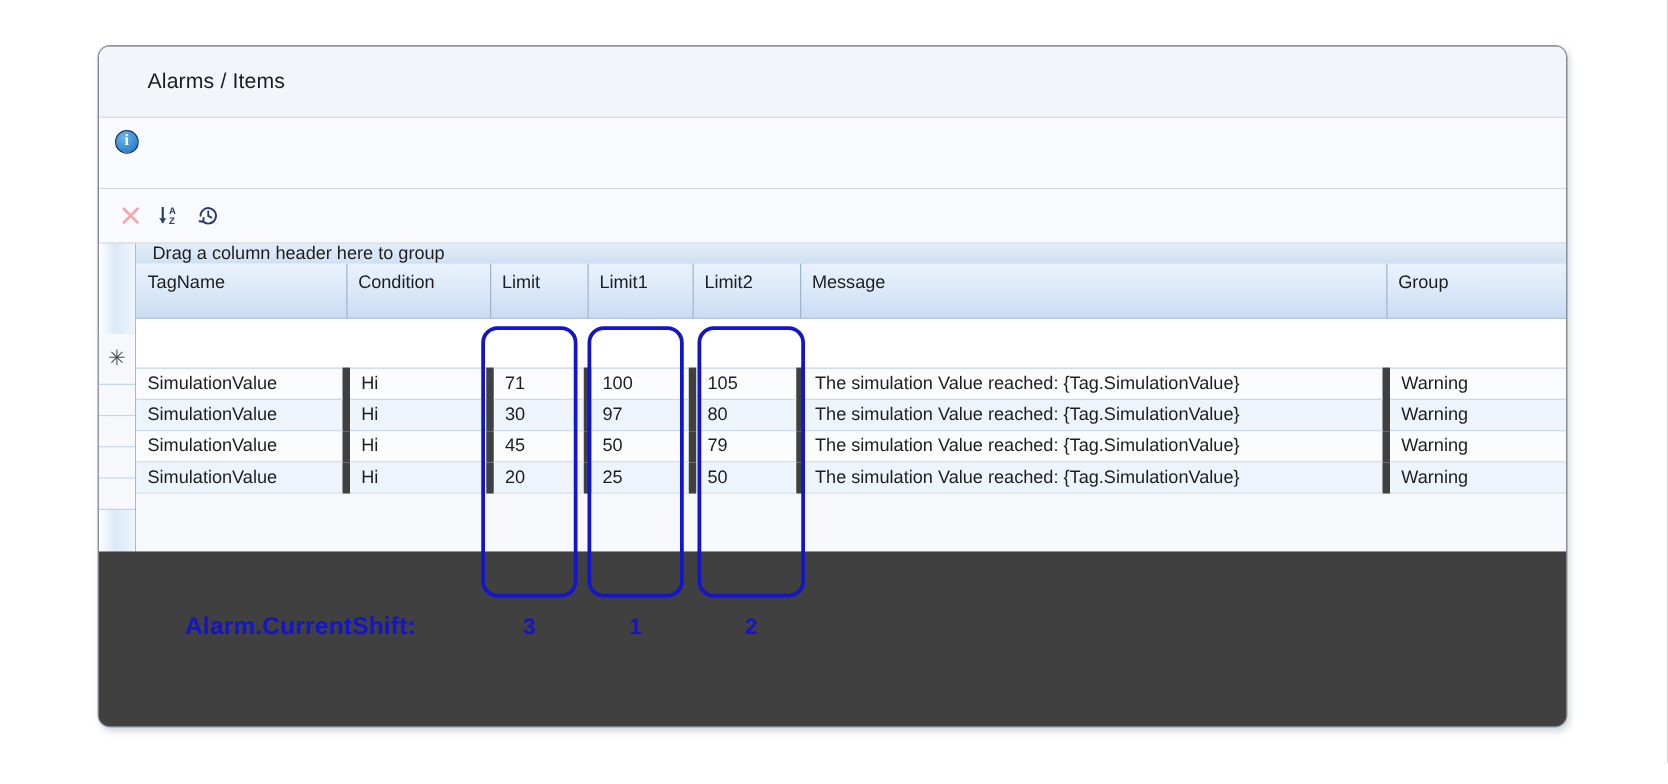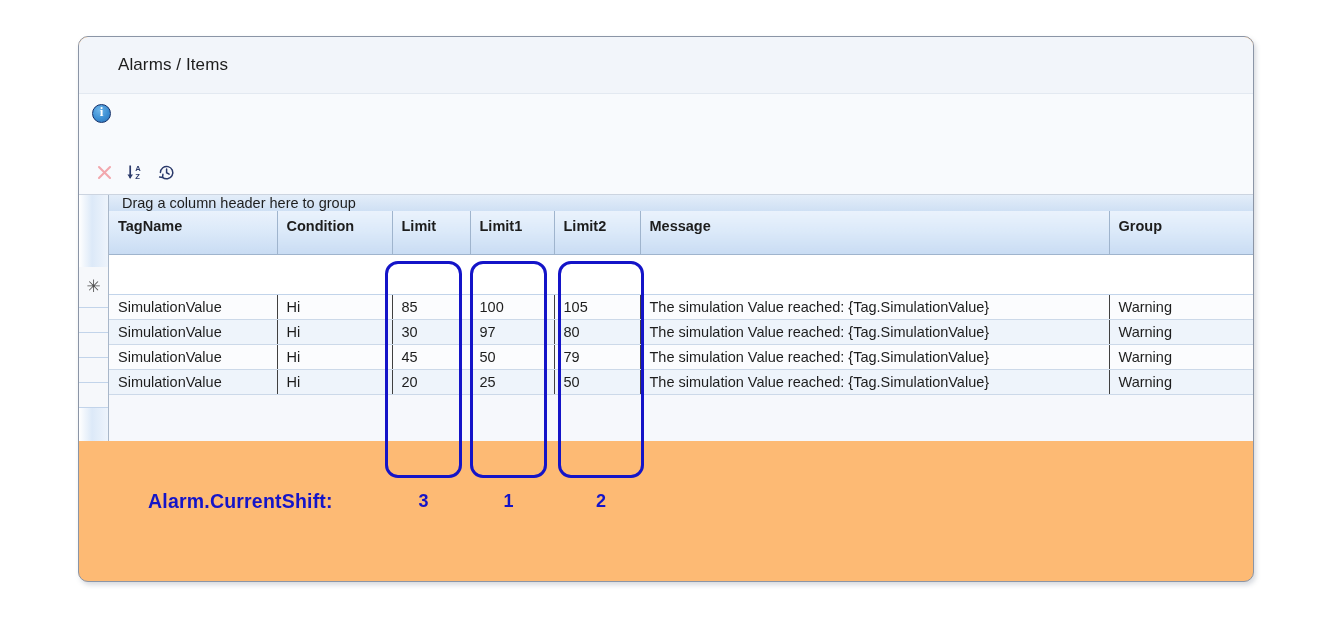--- a/index.html
+++ b/index.html
@@ -15,21 +15,21 @@
     position: relative;
   }
 
   
   #panel {
     position: absolute;
     left: 78px;
     top: 36px;
     width: 1176px;
     height: 546px;
-    background: #fdba74;
+    background: #404040;
     border: 1px solid #8b95a6;
     border-radius: 10px;
     box-sizing: border-box;
     box-shadow: 2px 3px 5px rgba(120,130,145,0.30);
     overflow: hidden;
   }
 
   
   #titlebar {
     height: 57px;
@@ -152,31 +152,31 @@
     table-layout: fixed;
     width: 100%;
     font-size: 14.5px;
     color: #1d1d1d;
   }
   table.dg th {
     height: 43px;
     background: linear-gradient(to bottom, #eaf2fc 0%, #dbe9f9 48%, #c9dcf3 100%);
     border-right: 1px solid #9fb4cd;
     border-bottom: 1px solid #9fb4cd;
-    font-weight: bold;
+    font-weight: normal;
     text-align: left;
     padding: 0 0 12px 9px;
     box-sizing: border-box;
   }
   table.dg th:last-child { border-right: none; }
 
   table.dg td {
     height: 25px;
     padding: 0 0 0 9px;
-    border-right: 1px solid #404040;
+    border-right: 6px solid #404040;
     border-bottom: 1px solid #ccd9e9;
     box-sizing: border-box;
     white-space: nowrap;
     overflow: hidden;
   }
   table.dg td:last-child { border-right: none; }
 
   tr.newrow td {
     height: 40px;
     background: #ffffff;
@@ -309,21 +309,21 @@
             <td></td>
               <td></td>
             <td></td>
               <td></td>
             <td></td>
           </tr>
 
           <tr class="r-even">
             <td>SimulationValue</td>
             <td>Hi</td>
-            <td>85</td>
+            <td>71</td>
             <td>100</td>
             <td>105</td>
             <td>The simulation Value reached: {Tag.SimulationValue}</td>
             <td>Warning</td>
           </tr>
           <tr class="r-odd">
             <td>SimulationValue</td>
             <td>Hi</td>
             <td>30</td>
             <td>97</td>

